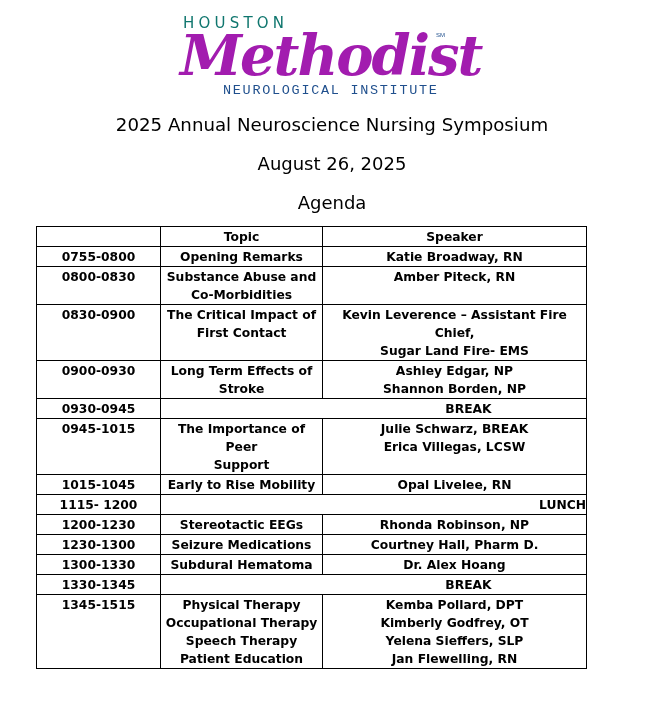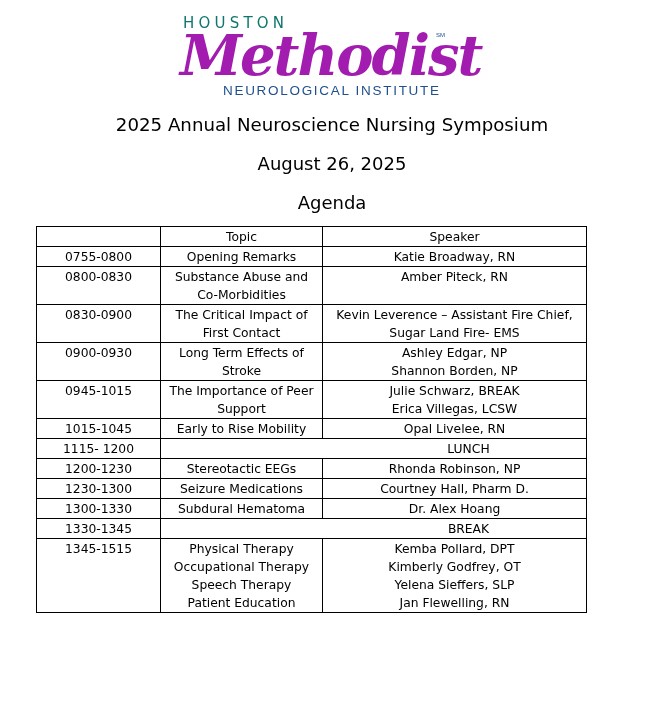--- a/index.html
+++ b/index.html
@@ -4,31 +4,31 @@
 <style>
   html, body { margin: 0; padding: 0; background: #ffffff; }
   body { width: 667px; height: 710px; position: relative; overflow: hidden;
          font-family: "Liberation Sans", sans-serif; color: #000; }
   .logo { position: absolute; left: 180px; top: 14px; width: 265px; height: 86px; }
   .logo .houston { position: absolute; left: 3px; top: 0px; font-family: "DejaVu Sans", sans-serif;
          font-size: 15px; letter-spacing: 4.2px; color: #0f766e; }
   .logo .methodist { position: absolute; left: 0px; top: 10px; font-family: "DejaVu Serif", serif;
          font-size: 56px; font-style: italic; font-weight: bold; letter-spacing: -2px; color: #a21caf; line-height: 62px; }
   .logo .sm { position: absolute; left: 256px; top: 18px; font-size: 6px; color: #1f4f8d; }
-  .logo .neuro { position: absolute; left: 43px; top: 69px; font-family: Liberation Sans, sans-serif;
+  .logo .neuro { position: absolute; left: 43px; top: 69px; font-family: Liberation Mono, monospace;
          font-size: 13.5px; letter-spacing: 1.7px; color: #1f4f8d; }
   .heading { position: absolute; left: 0; width: 624px; text-align: center;
          font-family: "DejaVu Sans", sans-serif; font-size: 18px; color: #000; padding-left: 20px; }
   .h1 { top: 114px; font-size: 18.2px; }
   .h2 { top: 153px; }
   .h3 { top: 192px; }
   table.agenda { position: absolute; left: 36px; top: 226px; border-collapse: collapse;
          font-family: "DejaVu Sans", sans-serif; font-size: 12.3px; }
   table.agenda td, table.agenda th { border: 1.3px solid #000; padding: 0; vertical-align: top;
-         text-align: center; font-weight: normal; line-height: 18px; padding-top: 1px; }
+         text-align: center; font-weight: bold; line-height: 18px; padding-top: 1px; }
   col.c1 { width: 124px; } col.c2 { width: 162px; } col.c3 { width: 264px; }
   td.break-cell { text-align: left; padding-left: 31px; }
   .line { display: block; }
 </style>
 </head>
 <body>
 
 <div class="logo">
   <span class="houston">HOUSTON</span>
   <span class="methodist">Methodist</span>
@@ -88,20 +88,24 @@
         <td>0900-0930</td>
         <td>
           <span class="line">Long Term Effects of</span>
           <span class="line">Stroke</span>
         </td>
         <td>
           <span class="line">Ashley Edgar, NP</span>
           <span class="line">Shannon Borden, NP</span>
         </td>
       </tr>
+      <tr style="height: 20px;">
+        <td>0930-0945</td>
+        <td colspan="2" class="break-cell" style="padding-left: 190px;">BREAK</td>
+      </tr>
       <tr style="height: 38px; margin-left: 24px;">
         <td>0945-1015</td>
         <td>
           <span class="line">The Importance of Peer</span>
           <span class="line">Support</span>
         </td>
         <td>
           <span class="line">Julie Schwarz, BREAK</span>
           <span class="line">Erica Villegas, LCSW</span>
         </td>
@@ -110,21 +114,21 @@
         <td>1015-1045</td>
         <td>
           <span class="line">Early to Rise Mobility</span>
         </td>
         <td>
           <span class="line">Opal Livelee, RN</span>
         </td>
       </tr>
       <tr style="height: 20px;">
         <td>1115- 1200</td>
-        <td colspan="2" class="break-cell" style="padding-left: 190px;">LUNCH</td>
+        <td colspan="2" class="break-cell" style="padding-left: 190px; text-align: right;">LUNCH</td>
       </tr>
       <tr style="height: 19px;">
         <td>1200-1230</td>
         <td>
           <span class="line">Stereotactic EEGs</span>
         </td>
         <td>
           <span class="line">Rhonda Robinson, NP</span>
         </td>
       </tr>

